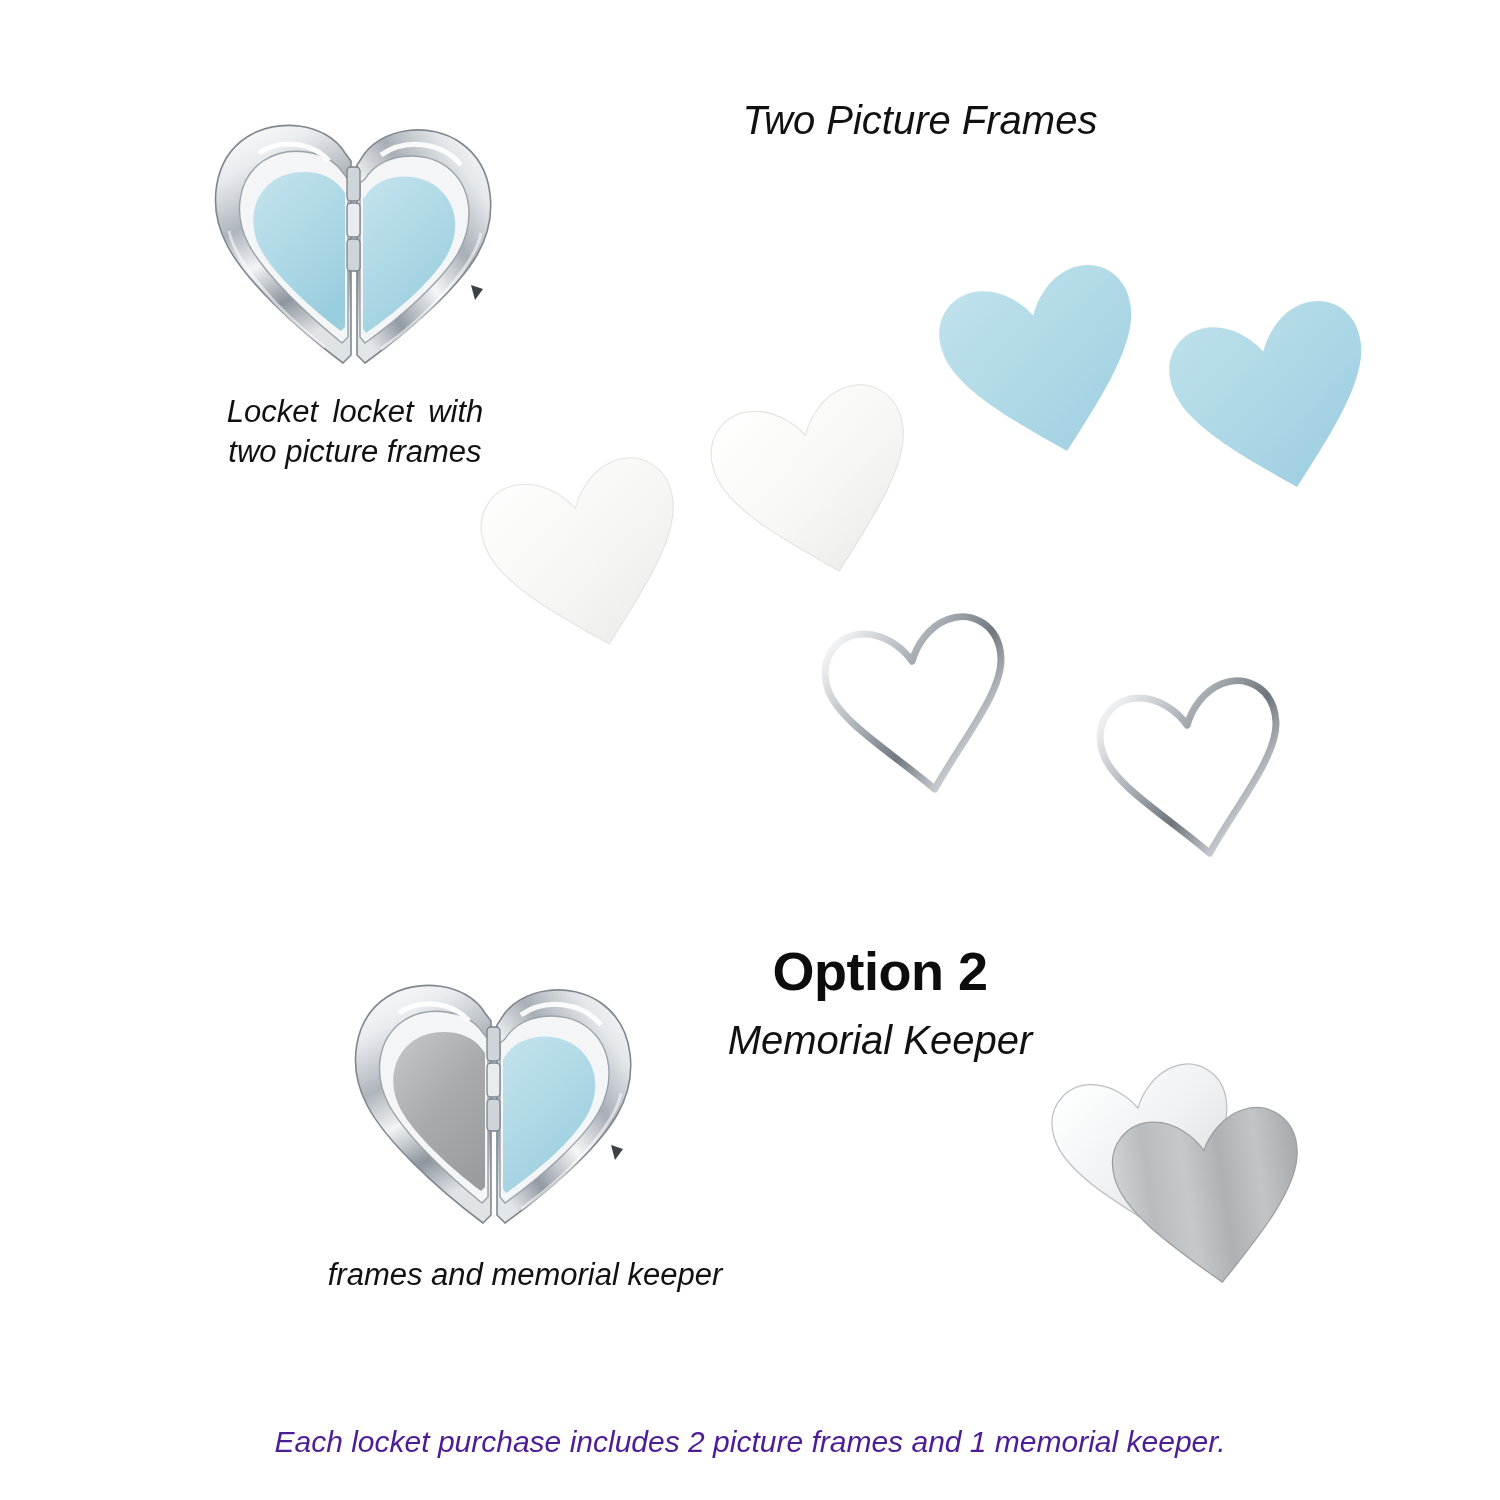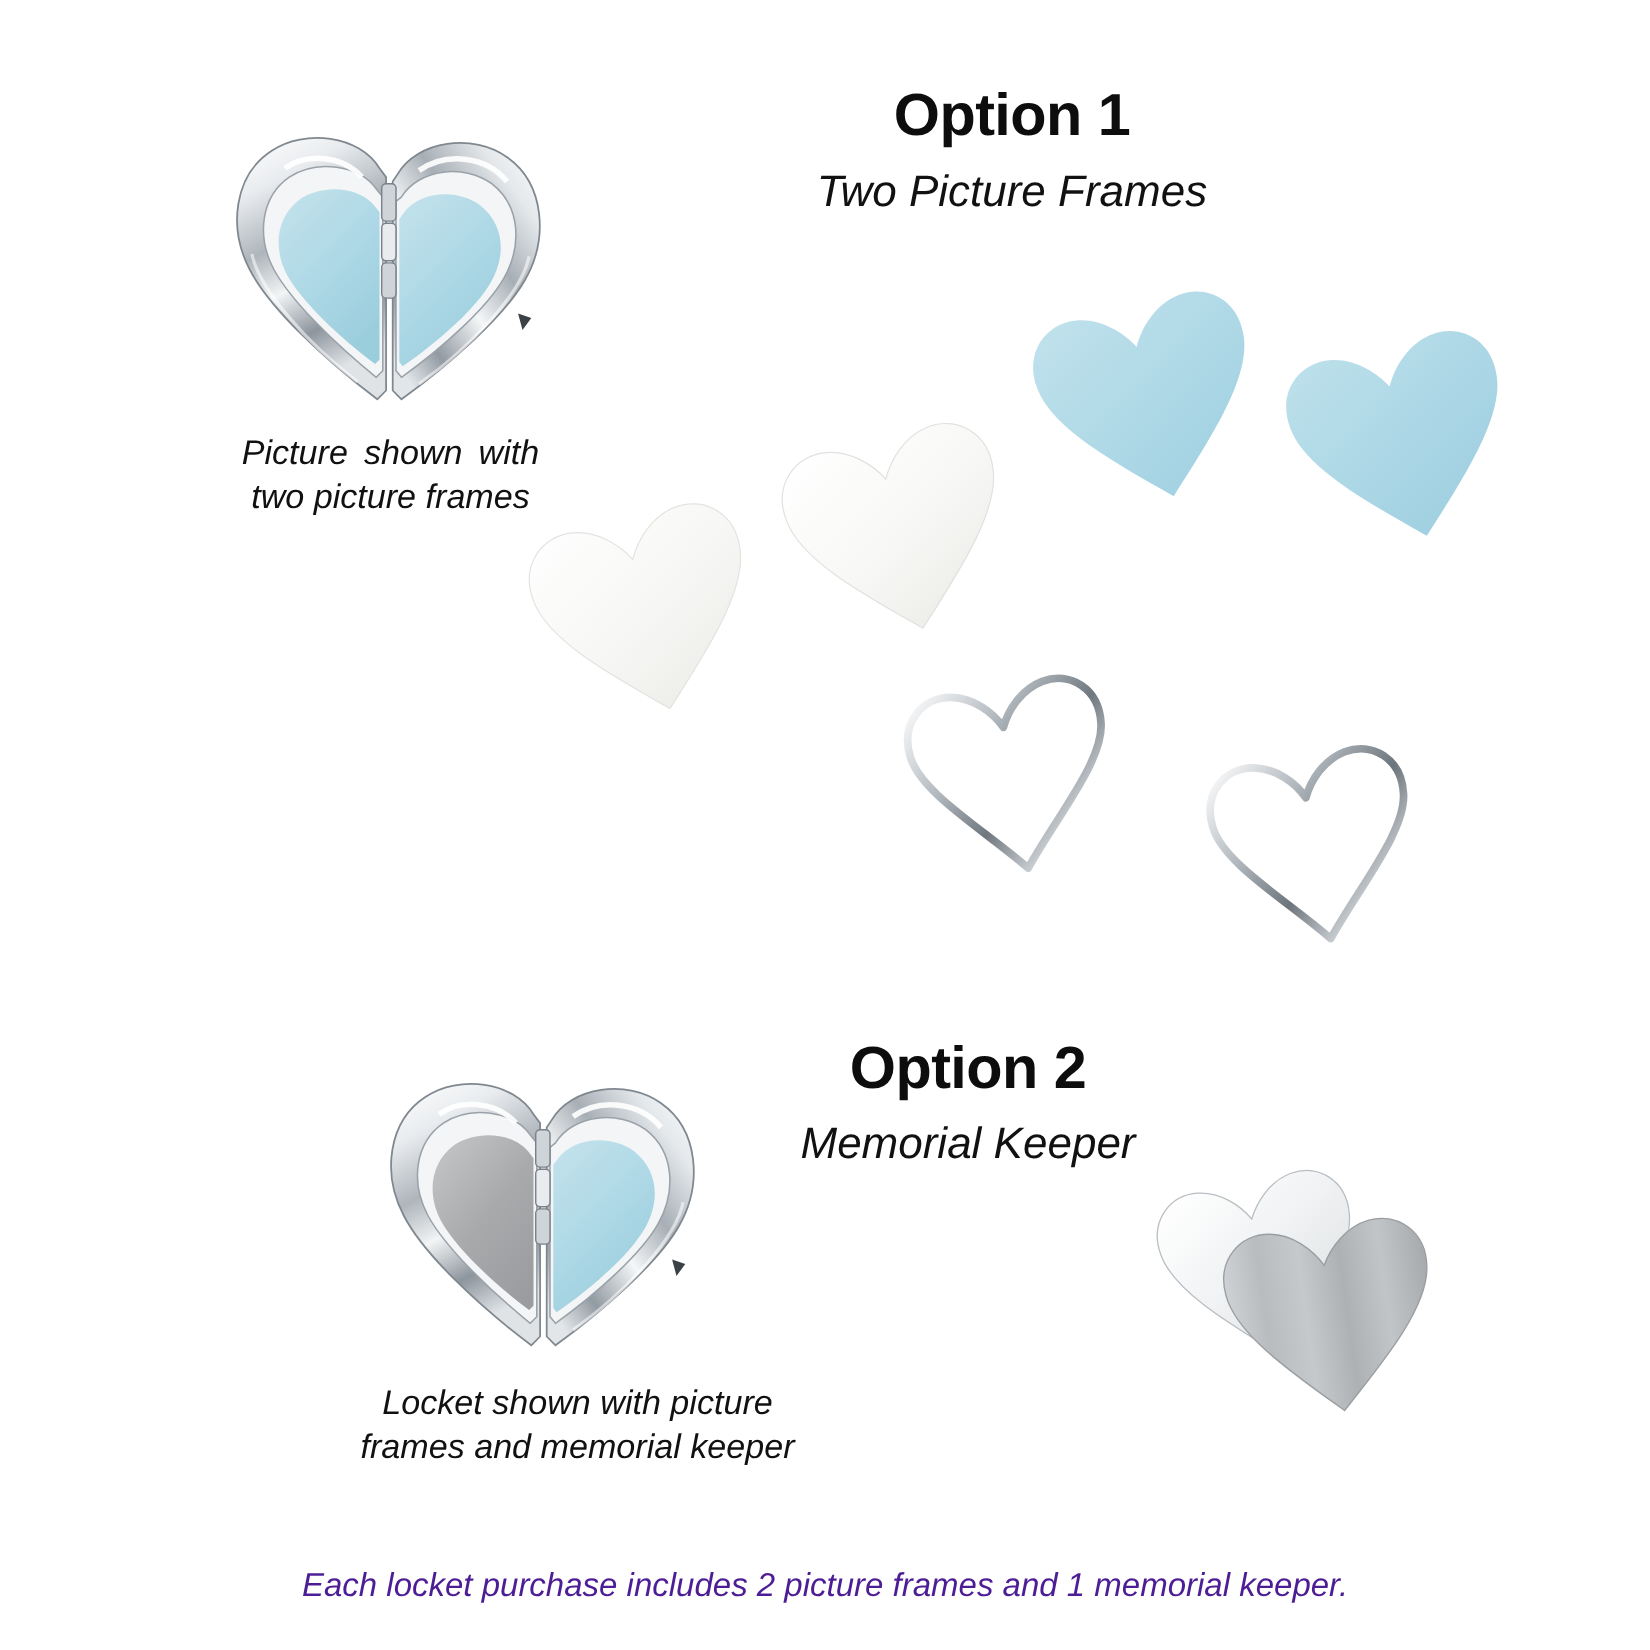--- a/index.html
+++ b/index.html
@@ -60,21 +60,20 @@
   
   .art { position: absolute; }
   .art svg { display: block; width: 100%; height: 100%; overflow: visible; }
 </style>
 </head>
 <body>
 
 <div id="page">
 
   <div class="opt-block" style="left:640px; top:78px;">
-    <div class="opt-title">Option 1</div>
     <div class="opt-sub">Two Picture Frames</div>
   </div>
 
   <div class="art" style="left:185px; top:115px; width:340px; height:270px;">
     <svg viewBox="0 0 340 270">
       <defs>
         <linearGradient id="metalA" x1="0" y1="0" x2="0.3" y2="1">
           <stop offset="0%" stop-color="#ffffff"></stop>
           <stop offset="22%" stop-color="#e9ecef"></stop>
           <stop offset="45%" stop-color="#aeb5bb"></stop>
@@ -128,21 +127,21 @@
         <rect x="162" y="52" width="13" height="34" rx="4" fill="#cfd4d8" stroke="#79818a" stroke-width="1.3"></rect>
         <rect x="162" y="88" width="13" height="34" rx="4" fill="#e9ecef" stroke="#79818a" stroke-width="1.3"></rect>
         <rect x="162" y="124" width="13" height="32" rx="4" fill="#cfd4d8" stroke="#79818a" stroke-width="1.3"></rect>
       </g>
 
       <path d="M286 170 l12 4 l-8 11 z" fill="#3c4146"></path>
     </svg>
   </div>
 
   <div class="caption wide-words" style="left:145px; top:392px; width:420px;">
-    <div>Picture  shown  with</div>
+    <div>Locket  locket  with</div>
     <div class="l2">two picture frames</div>
   </div>
 
   <div class="art" style="left:480px; top:455px; width:215px; height:205px; transform:rotate(-14deg);">
     <svg viewBox="0 0 200 190">
       <defs>
         <linearGradient id="whiteIns1" x1="0.1" y1="0" x2="0.8" y2="1">
           <stop offset="0%" stop-color="#fefefe"></stop>
           <stop offset="55%" stop-color="#f6f6f4"></stop>
           <stop offset="100%" stop-color="#ebebe8"></stop>
@@ -286,21 +285,20 @@
       <g>
         <rect x="162" y="52" width="13" height="34" rx="4" fill="#cfd4d8" stroke="#79818a" stroke-width="1.3"></rect>
         <rect x="162" y="88" width="13" height="34" rx="4" fill="#e9ecef" stroke="#79818a" stroke-width="1.3"></rect>
         <rect x="162" y="124" width="13" height="32" rx="4" fill="#cfd4d8" stroke="#79818a" stroke-width="1.3"></rect>
       </g>
       <path d="M286 170 l12 4 l-8 11 z" fill="#3c4146"></path>
     </svg>
   </div>
 
   <div class="caption" style="left:285px; top:1255px; width:480px;">
-    <div>Locket shown with picture</div>
     <div>frames and memorial keeper</div>
   </div>
 
   <div class="art" style="left:1050px; top:1058px; width:195px; height:190px; transform:rotate(-12deg);">
     <svg viewBox="0 0 200 190">
       <defs>
         <linearGradient id="keepBack" x1="0.1" y1="0" x2="0.9" y2="1">
           <stop offset="0%" stop-color="#ffffff"></stop>
           <stop offset="45%" stop-color="#f0f2f3"></stop>
           <stop offset="100%" stop-color="#d9dcdf"></stop>

